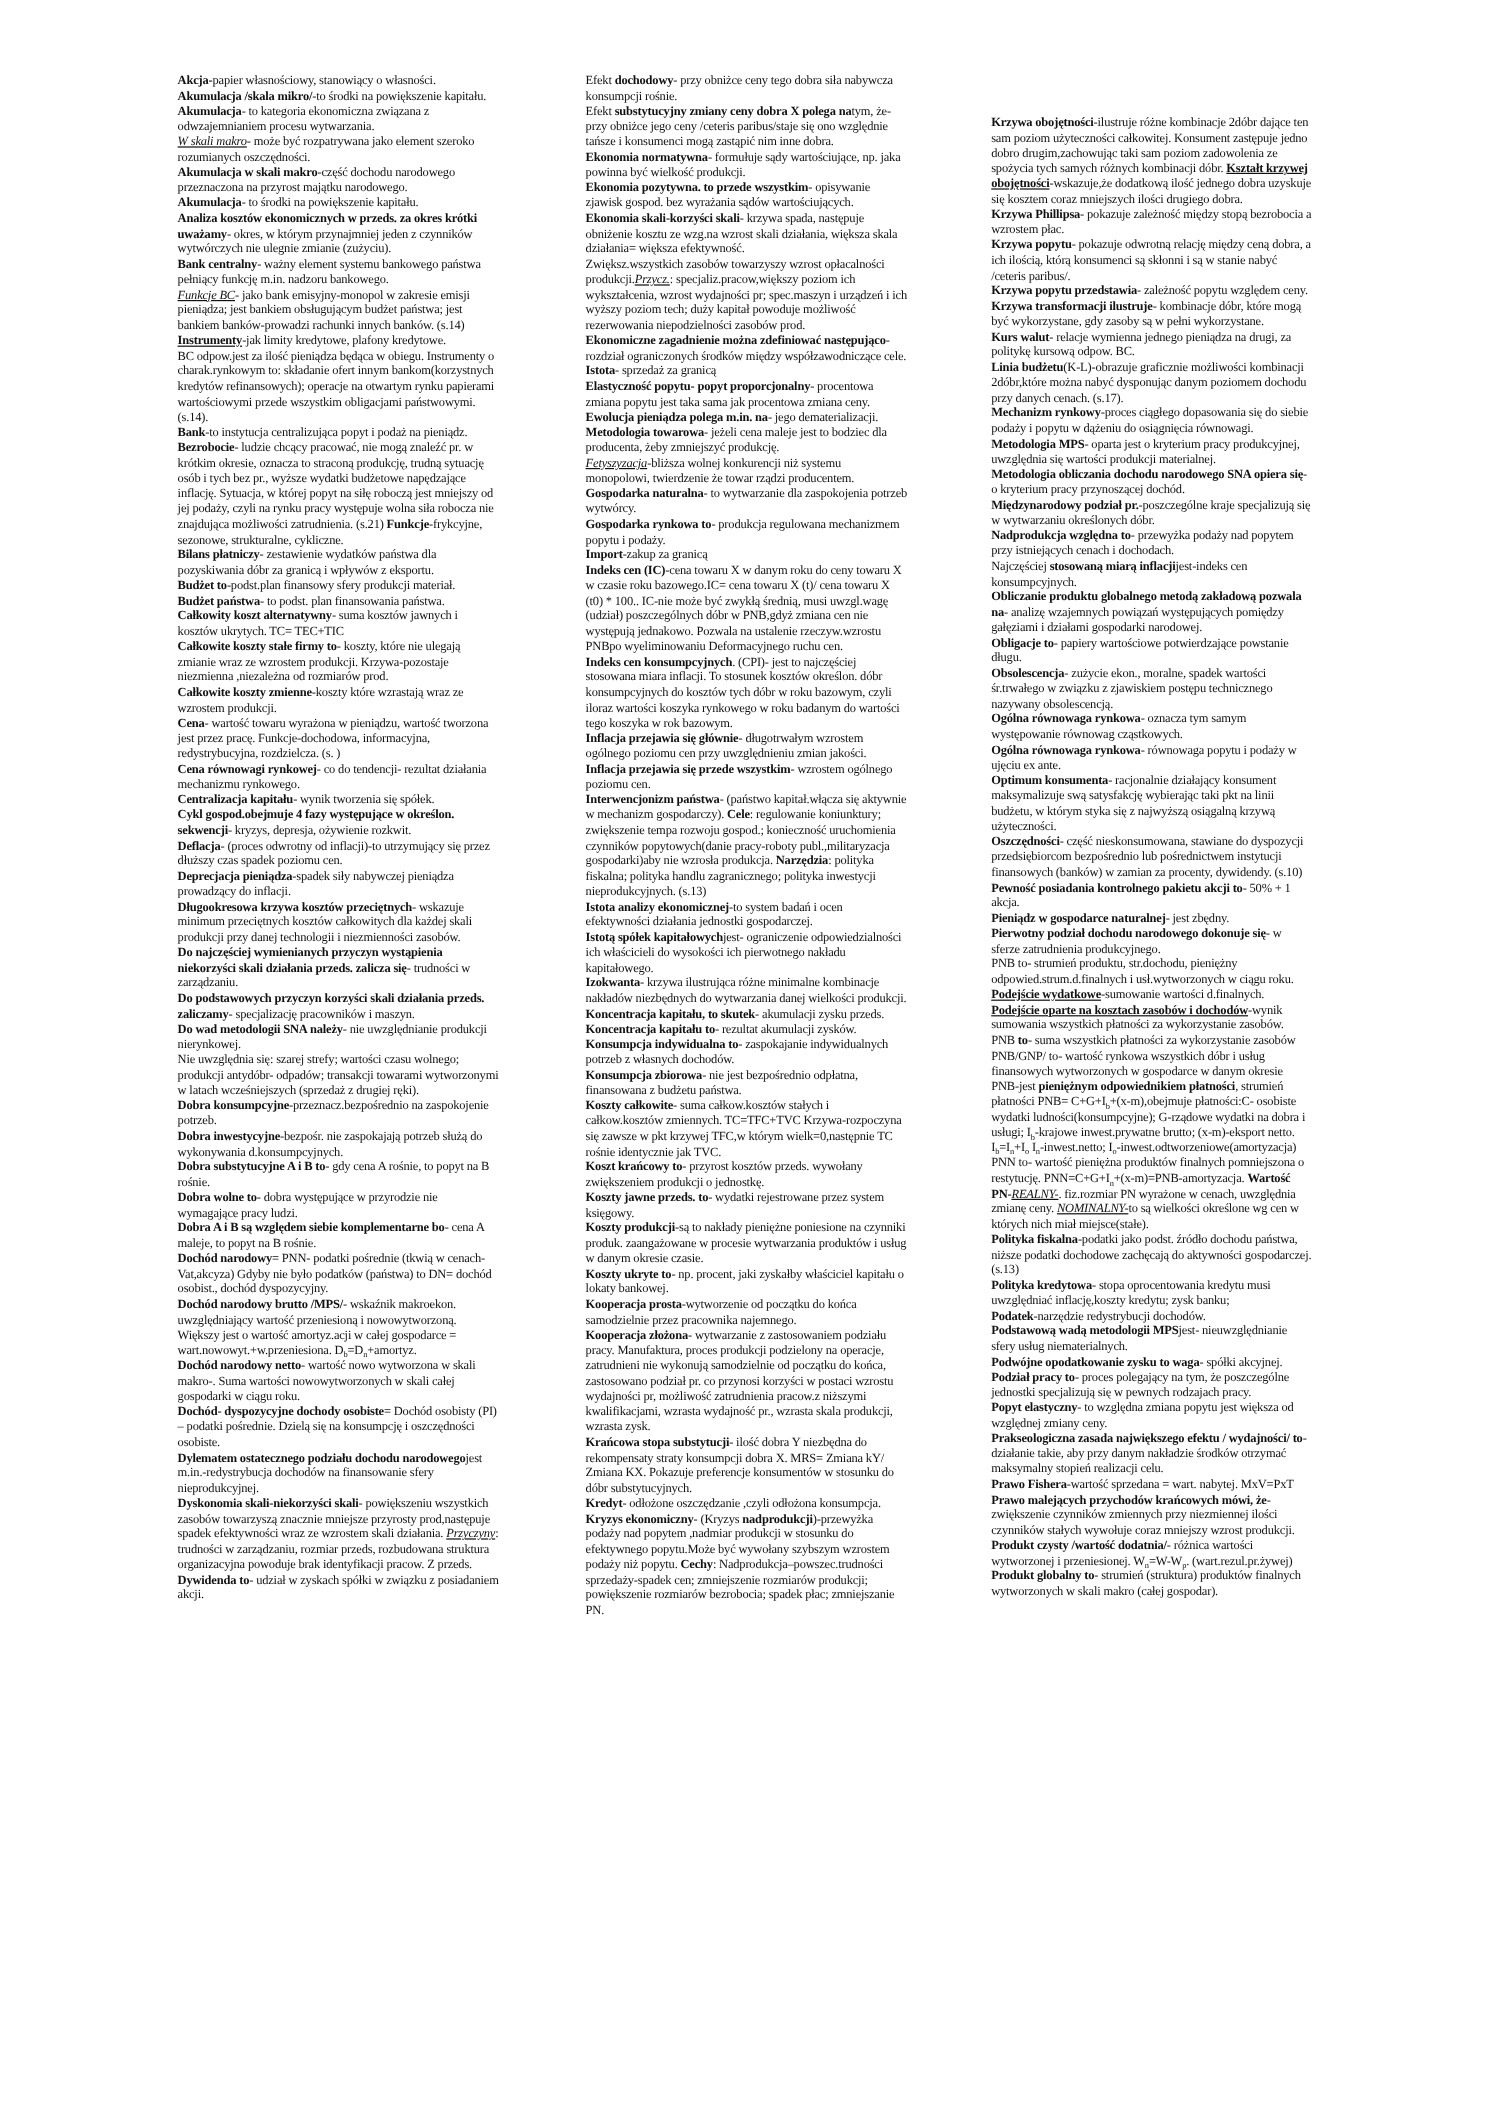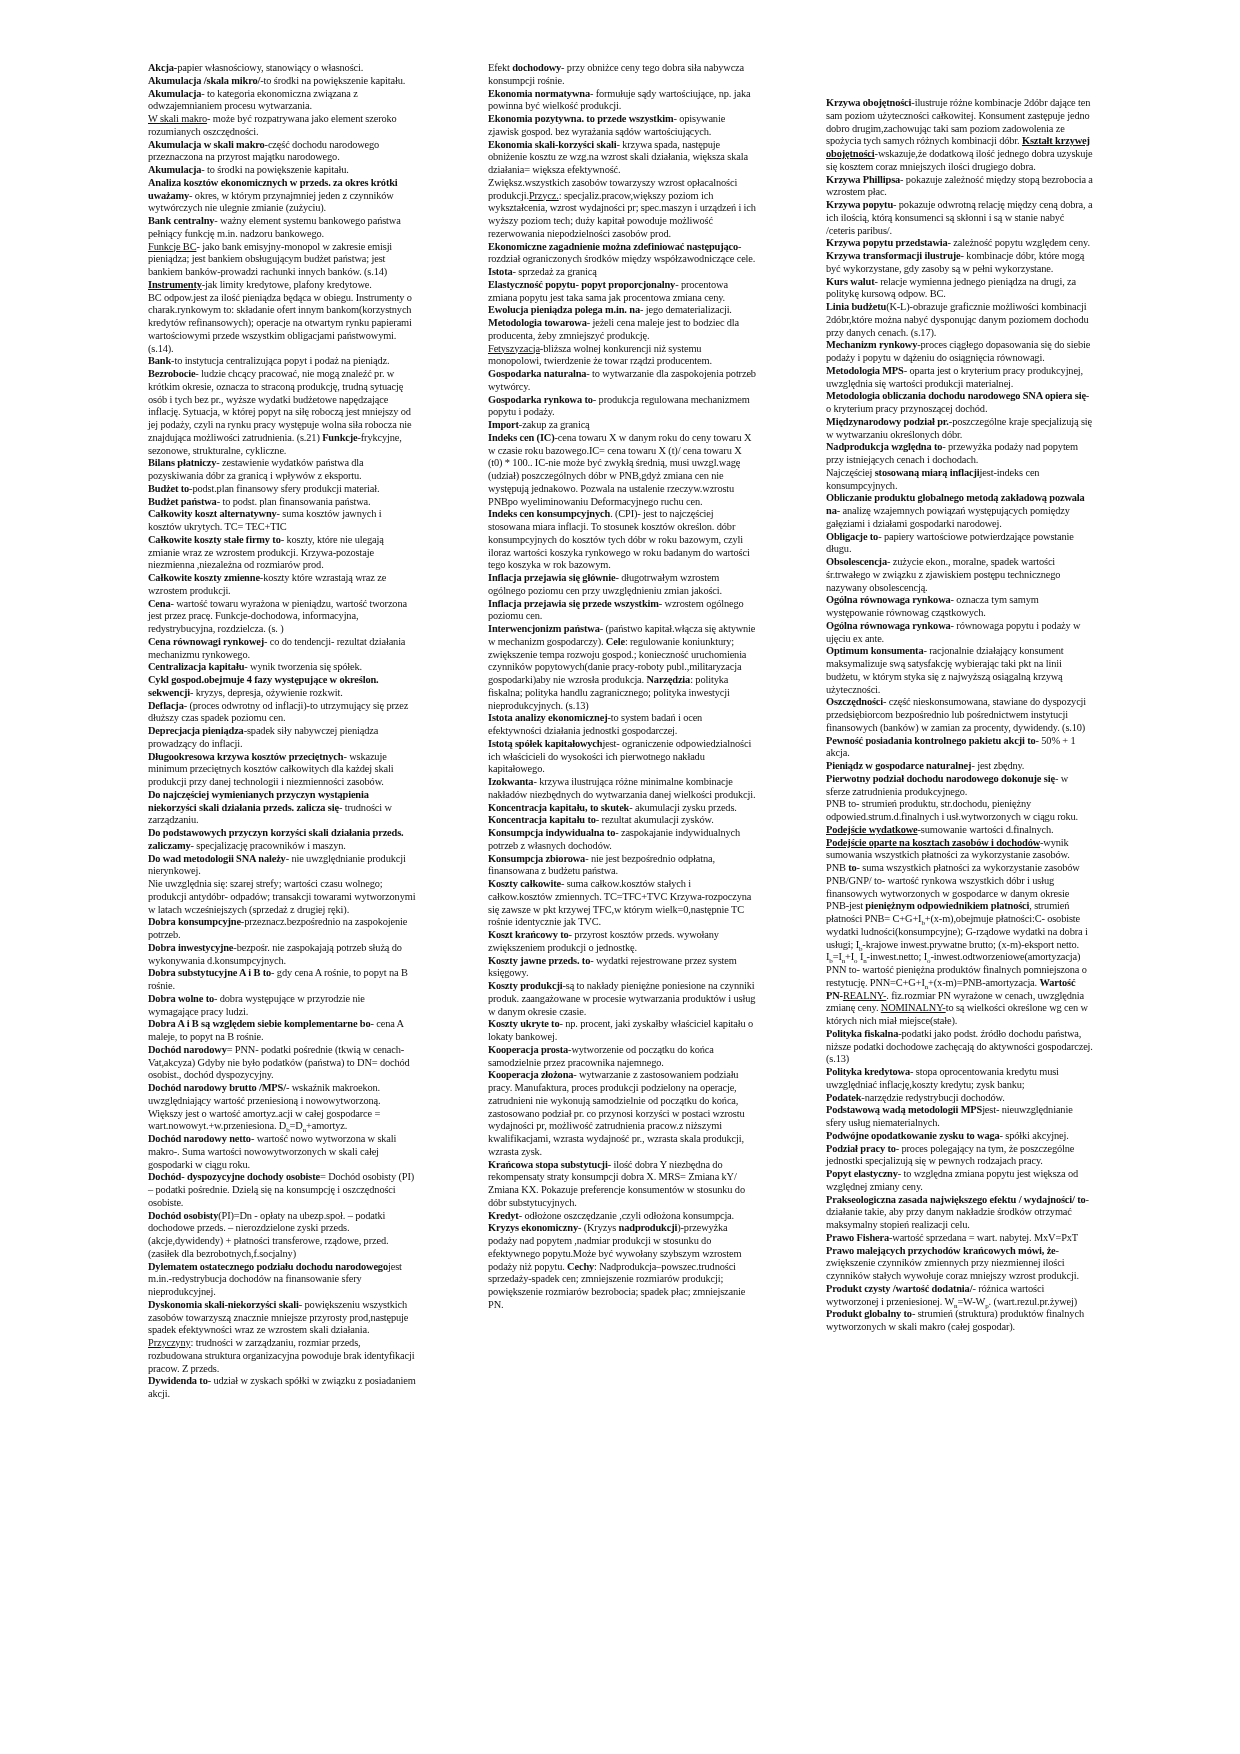--- a/index.html
+++ b/index.html
@@ -11,21 +11,21 @@
       font-size: 10.4px;
       line-height: 12.75px;
       color: #111;
       letter-spacing: -0.15px;
     }
     .col-1 { left: 148px; top: 62px; width: 268px; }
     .col-2 { left: 488px; top: 62px; width: 268px; }
     .col-3 { left: 826px; top: 97px; width: 268px; }
     .entry { margin: 0; padding: 0; }
     .b { font-weight: bold; }
-    .u { text-decoration: underline; }
+    .u { text-decoration: underline; font-style: italic; }
     .bu { font-weight: bold; text-decoration: underline; }
     sub { font-size: 7px; line-height: 0; }
   </style>
 </head>
 <body>
 
 <div class="page">
   <div class="col col-1">
       <p class="entry"><span class="b">Akcja-</span><span>papier własnościowy, stanowiący o własności.</span></p>
       <p class="entry"><span class="b">Akumulacja /skala mikro/</span><span>-to środki na powiększenie kapitału.</span></p>
@@ -58,27 +58,27 @@
       <p class="entry"><span>Nie uwzględnia się: szarej strefy; wartości czasu wolnego; produkcji antydóbr- odpadów; transakcji towarami wytworzonymi w latach wcześniejszych (sprzedaż z drugiej ręki).</span></p>
       <p class="entry"><span class="b">Dobra konsumpcyjne</span><span>-przeznacz.bezpośrednio na zaspokojenie potrzeb.</span></p>
       <p class="entry"><span class="b">Dobra inwestycyjne</span><span>-bezpośr. nie zaspokajają potrzeb służą do wykonywania d.konsumpcyjnych.</span></p>
       <p class="entry"><span class="b">Dobra substytucyjne A i B to</span><span>- gdy cena A rośnie, to popyt na B rośnie.</span></p>
       <p class="entry"><span class="b">Dobra wolne to</span><span>- dobra występujące w przyrodzie nie wymagające pracy ludzi.</span></p>
       <p class="entry"><span class="b">Dobra A i B są względem siebie komplementarne bo</span><span>- cena A maleje, to popyt na B rośnie.</span></p>
       <p class="entry"><span class="b">Dochód narodowy</span><span>= PNN- podatki pośrednie (tkwią w cenach-Vat,akcyza) Gdyby nie było podatków (państwa) to DN= dochód osobist., dochód dyspozycyjny.</span></p>
       <p class="entry"><span class="b">Dochód narodowy brutto /MPS/</span><span>- wskaźnik makroekon. uwzględniający wartość przeniesioną i nowowytworzoną. Większy jest o wartość amortyz.acji w całej gospodarce = wart.nowowyt.+w.przeniesiona. D</span><sub>b</sub><span>=D</span><sub>n</sub><span>+amortyz.</span></p>
       <p class="entry"><span class="b">Dochód narodowy netto</span><span>- wartość nowo wytworzona w skali makro-.  Suma wartości nowowytworzonych w skali całej gospodarki w ciągu roku.</span></p>
       <p class="entry"><span class="b">Dochód- dyspozycyjne dochody osobiste</span><span>= Dochód osobisty (PI) – podatki pośrednie. Dzielą się na konsumpcję i oszczędności osobiste.</span></p>
-      <p class="entry"><span class="b">Dochód osobisty</span><span>(PI)=Dn - opłaty na ubezp.społ. – podatki dochodowe przeds. – nierozdzielone zyski przeds.(akcje,dywidendy) + płatności transferowe, rządowe, przed. (zasiłek dla bezrobotnych,f.socjalny)</span></p>
       <p class="entry"><span class="b">Dylematem ostatecznego podziału dochodu narodowego</span><span>jest m.in.-redystrybucja dochodów na finansowanie sfery nieprodukcyjnej.</span></p>
       <p class="entry"><span class="b">Dyskonomia skali-niekorzyści skali</span><span>- powiększeniu wszystkich zasobów towarzyszą znacznie mniejsze przyrosty prod,następuje spadek efektywności wraz ze wzrostem skali działania. </span><span class="u">Przyczyny</span><span>: trudności w zarządzaniu, rozmiar przeds, rozbudowana struktura organizacyjna powoduje brak identyfikacji pracow. Z przeds.</span></p>
       <p class="entry"><span class="b">Dywidenda to</span><span>- udział w zyskach spółki w związku z posiadaniem akcji.</span></p>
     </div>
   <div class="col col-2">
       <p class="entry"><span>Efekt </span><span class="b">dochodowy</span><span>- przy obniżce ceny tego dobra siła nabywcza konsumpcji rośnie.</span></p>
+      <p class="entry"><span>Efekt </span><span class="b">substytucyjny zmiany ceny dobra X polega na</span><span>tym, że- przy obniżce jego ceny /ceteris paribus/staje się ono względnie tańsze i konsumenci mogą zastąpić nim inne dobra.</span></p>
       <p class="entry"><span class="b">Ekonomia normatywna</span><span>- formułuje sądy wartościujące, np. jaka powinna być wielkość produkcji.</span></p>
       <p class="entry"><span class="b">Ekonomia pozytywna. to przede wszystkim</span><span>- opisywanie zjawisk gospod. bez wyrażania sądów wartościujących.</span></p>
       <p class="entry"><span class="b">Ekonomia skali-korzyści skali</span><span>- krzywa spada, następuje obniżenie kosztu ze wzg.na wzrost skali działania, większa skala działania= większa efektywność.</span></p>
       <p class="entry"><span>Zwiększ.wszystkich zasobów towarzyszy wzrost opłacalności produkcji.</span><span class="u">Przycz.</span><span>: specjaliz.pracow,większy poziom ich wykształcenia, wzrost wydajności pr; spec.maszyn i urządzeń i ich wyższy poziom tech; duży kapitał powoduje możliwość rezerwowania niepodzielności zasobów prod.</span></p>
       <p class="entry"><span class="b">Ekonomiczne zagadnienie można zdefiniować następująco</span><span>- rozdział ograniczonych środków między współzawodniczące cele.</span></p>
       <p class="entry"><span class="b">Istota</span><span>- sprzedaż za granicą</span></p>
       <p class="entry"><span class="b">Elastyczność popytu- popyt proporcjonalny</span><span>- procentowa zmiana popytu jest taka sama jak procentowa zmiana ceny.</span></p>
       <p class="entry"><span class="b">Ewolucja pieniądza polega m.in. na</span><span>- jego dematerializacji.</span></p>
       <p class="entry"><span class="b">Metodologia towarowa</span><span>- jeżeli cena maleje jest to bodziec dla producenta, żeby zmniejszyć produkcję.</span></p>
       <p class="entry"><span class="u">Fetyszyzacja</span><span>-bliższa wolnej konkurencji niż systemu monopolowi, twierdzenie że towar rządzi producentem.</span></p>

